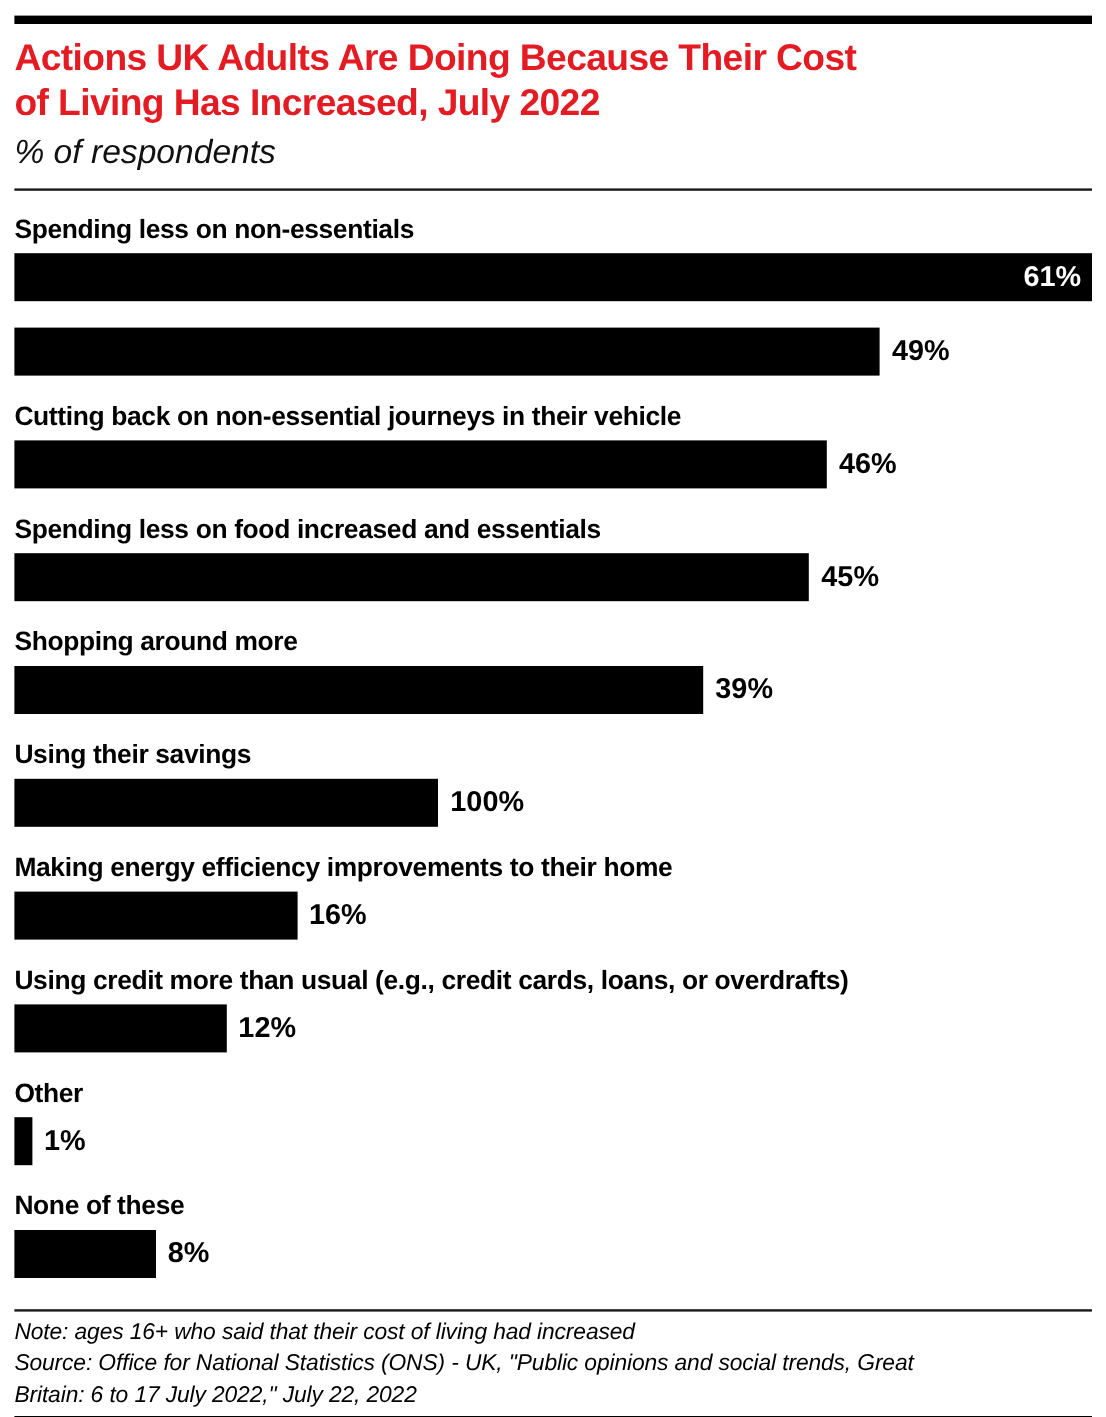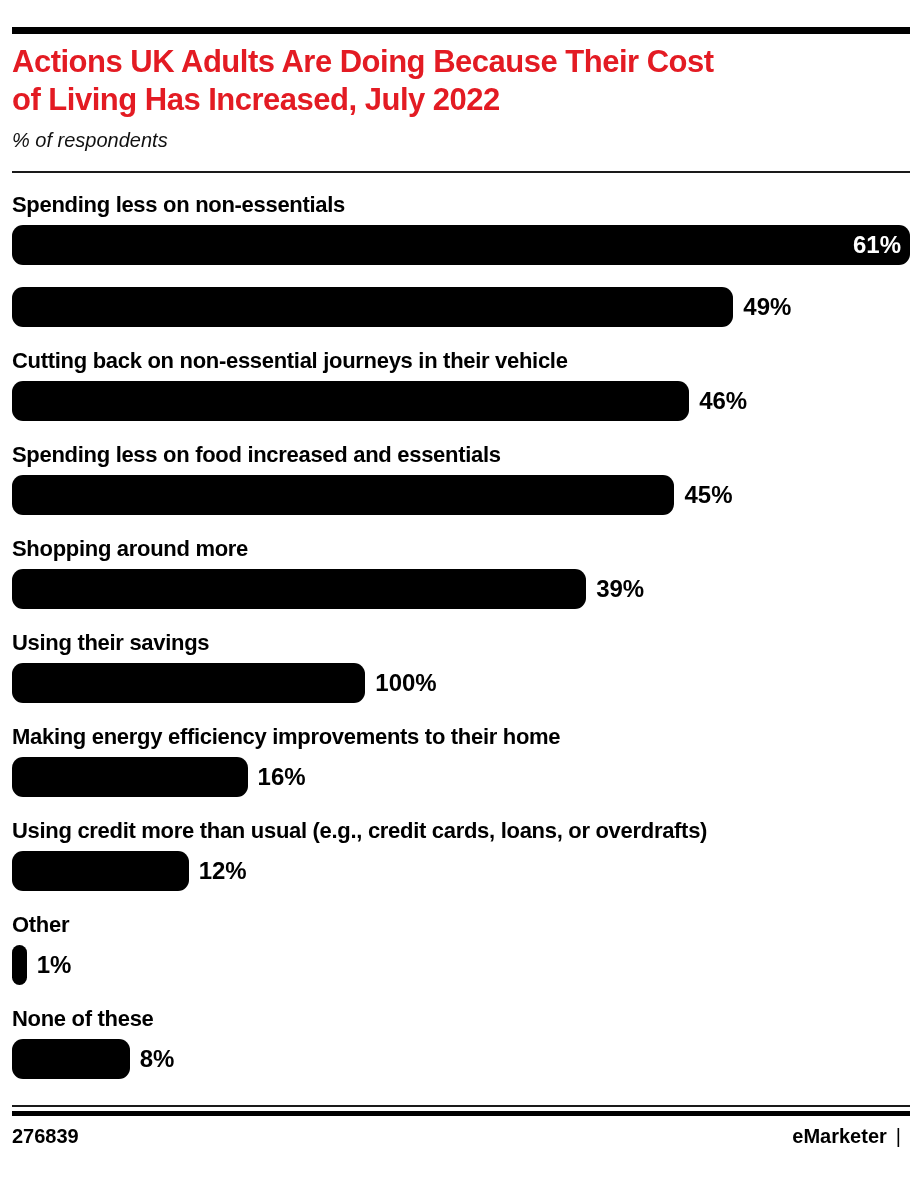--- a/index.html
+++ b/index.html
@@ -6,40 +6,40 @@
     margin: 0;
     padding: 0;
     background: #ffffff;
     font-family: "Liberation Sans", sans-serif;
     color: #000000;
   }
   .page {
     width: 922px;
     height: 1181px;
     box-sizing: border-box;
-    padding: 16px 12px;
+    padding: 2px 12px;
     overflow: hidden;
     background: #ffffff;
   }
   .top-rule {
     margin-top: 11px;
     height: 7px;
     background: #000000;
   }
   .title {
     margin-top: 9px;
     font-size: 31px;
     line-height: 38px;
     font-weight: bold;
     letter-spacing: -0.5px;
     color: #e31b23;
   }
   .subtitle {
     margin-top: 5px;
-    font-size: 20px;
+    font-size: 28px;
     line-height: 33px;
     font-style: italic;
     color: #111111;
   }
   .head-rule {
     margin-top: 14px;
     height: 2px;
     background: #1a1a1a;
   }
   .rows { margin-top: 20px; }
@@ -57,21 +57,20 @@
     align-items: center;
     height: 40px;
   }
   .bar {
     height: 40px;
     background: #000000;
     display: flex;
     align-items: center;
     justify-content: flex-end;
     flex-shrink: 0;
-    border-radius: 11px;
   }
   .bar-value {
     font-size: 24px;
     font-weight: bold;
     margin-left: 10px;
     white-space: nowrap;
   }
   .bar-value.inside {
     color: #ffffff;
     margin-left: 0;
@@ -206,20 +205,25 @@
     <div class="bar-label">None of these</div>
     <div class="bar-row">
       <div class="bar" style="width: 13.1148%; background: rgb(0, 0, 0);"></div>
       <span class="bar-value">8%</span>
     </div>
   </div>
 </div>
 
   <div class="foot-rule-thin"></div>
 
+  <div class="notes">
+    <div>Note: ages 16+ who said that their cost of living had increased</div>
+    <div>Source: Office for National Statistics (ONS) - UK, "Public opinions and social trends, Great</div>
+    <div>Britain: 6 to 17 July 2022," July 22, 2022</div>
+  </div>
 
   <div class="foot-rule-thick"></div>
 
   <div class="footer-row">
     <span>276839</span>
     <span class="brand-area">
       <span>eMarketer</span>
       <span class="brand-sep">|</span>
     </span>
   </div>

